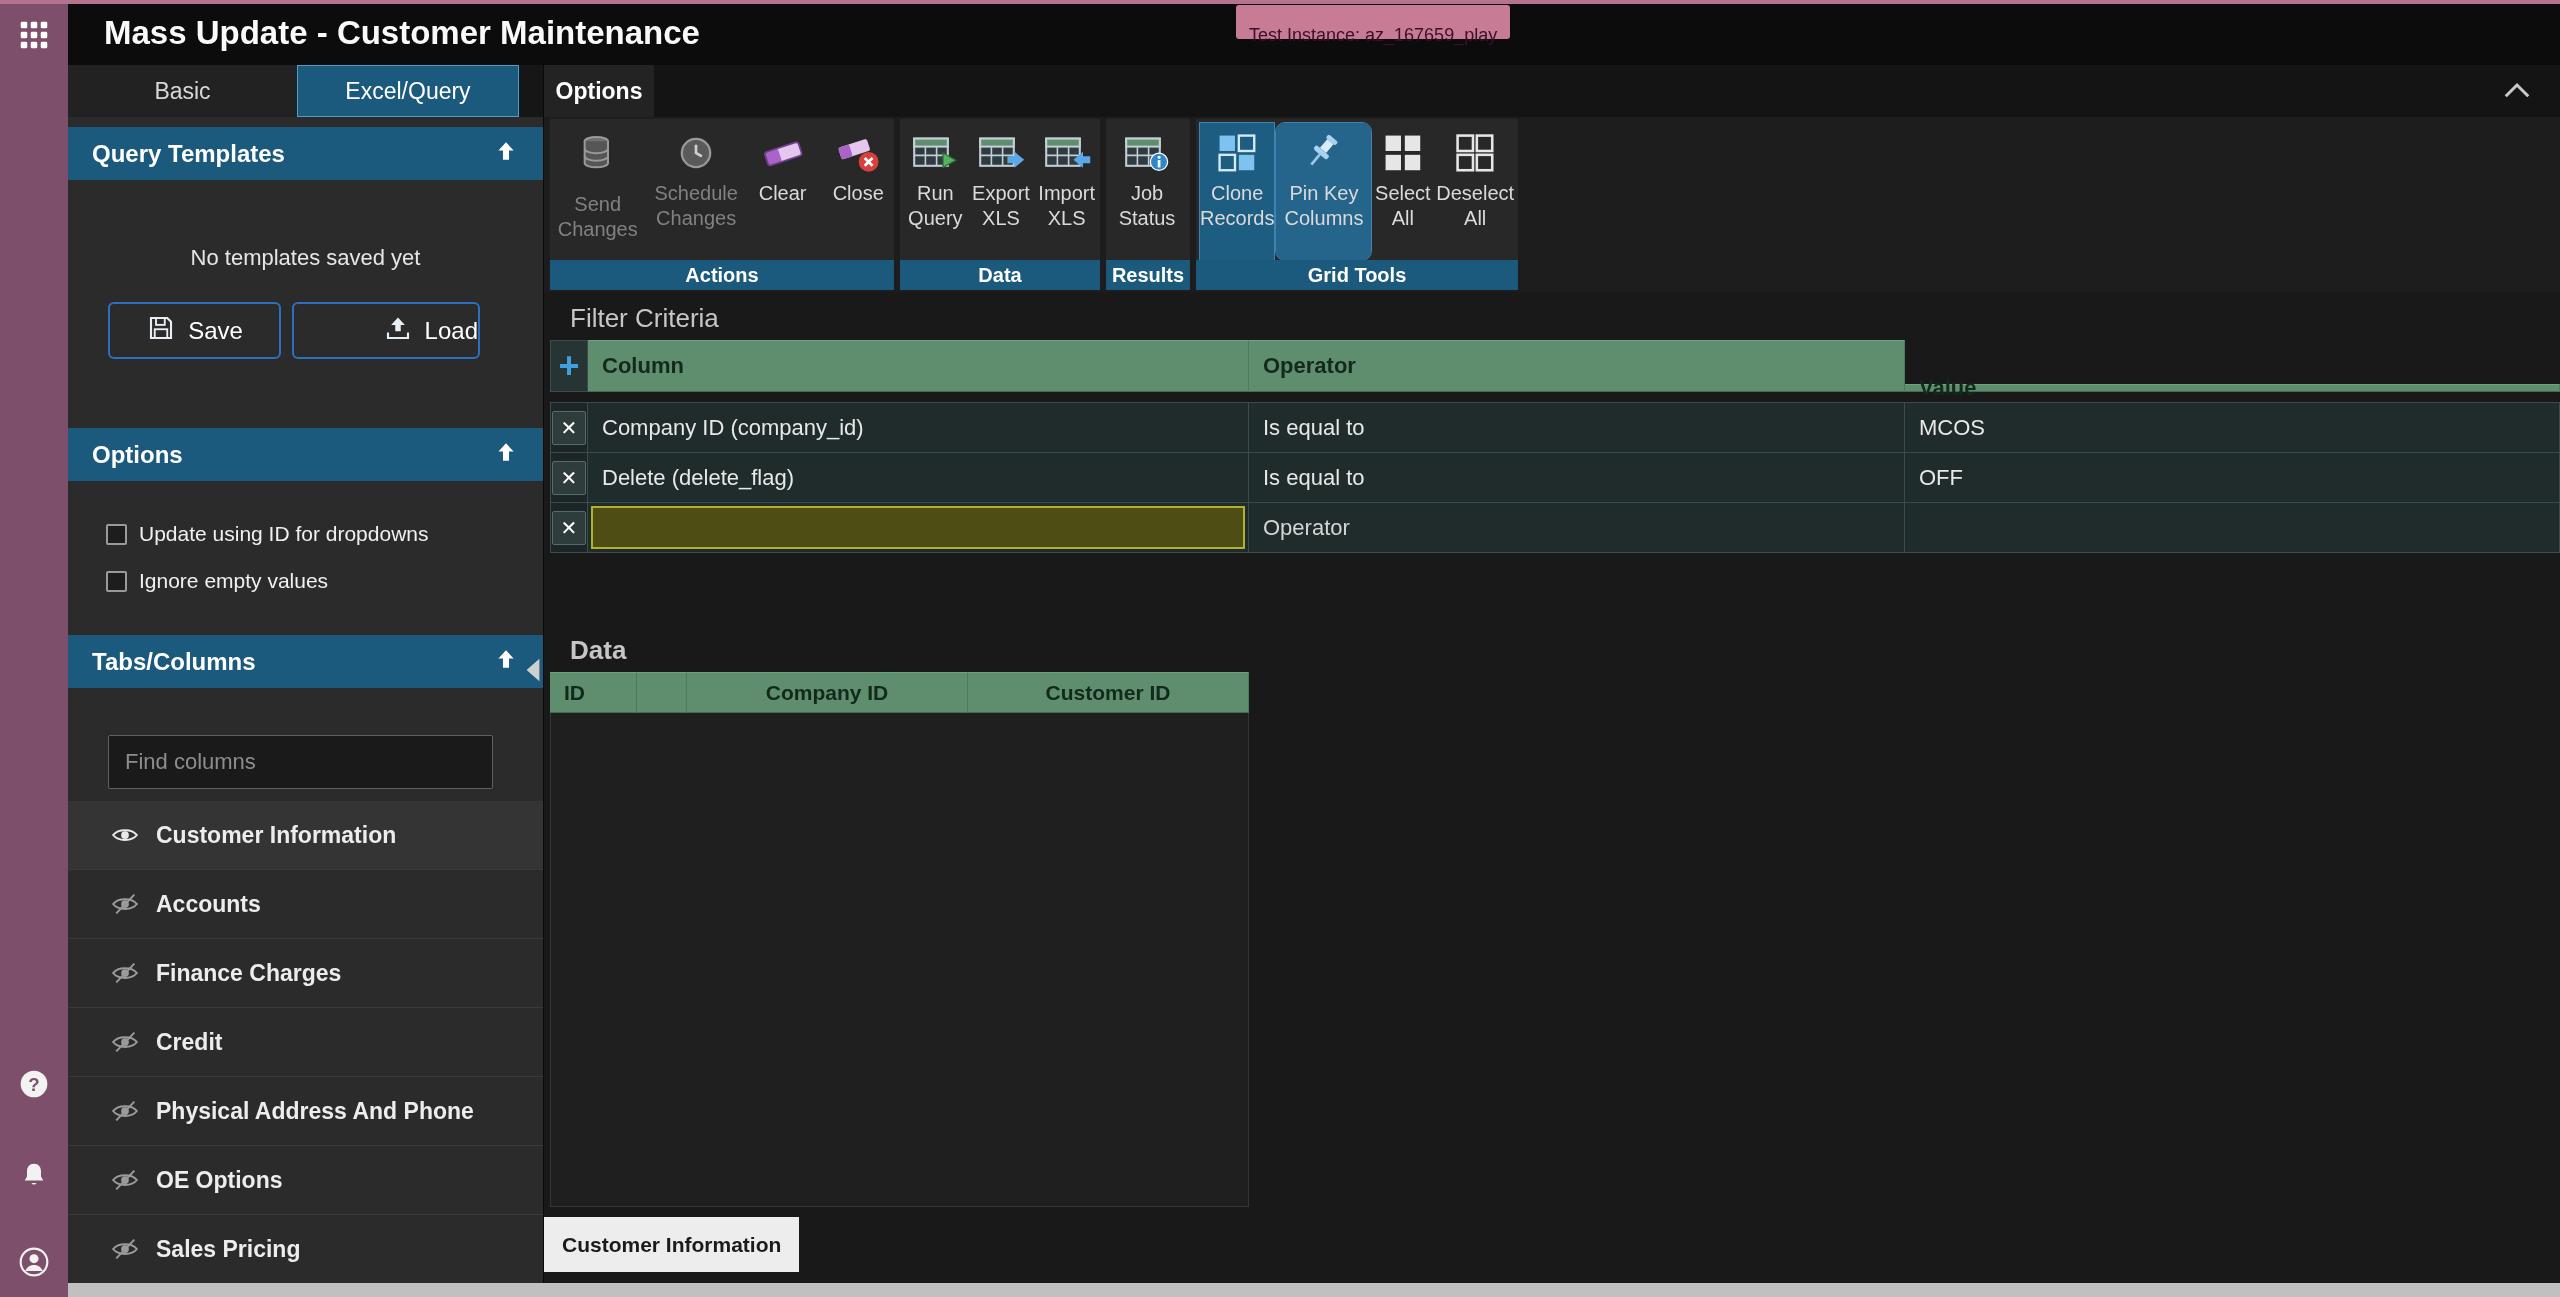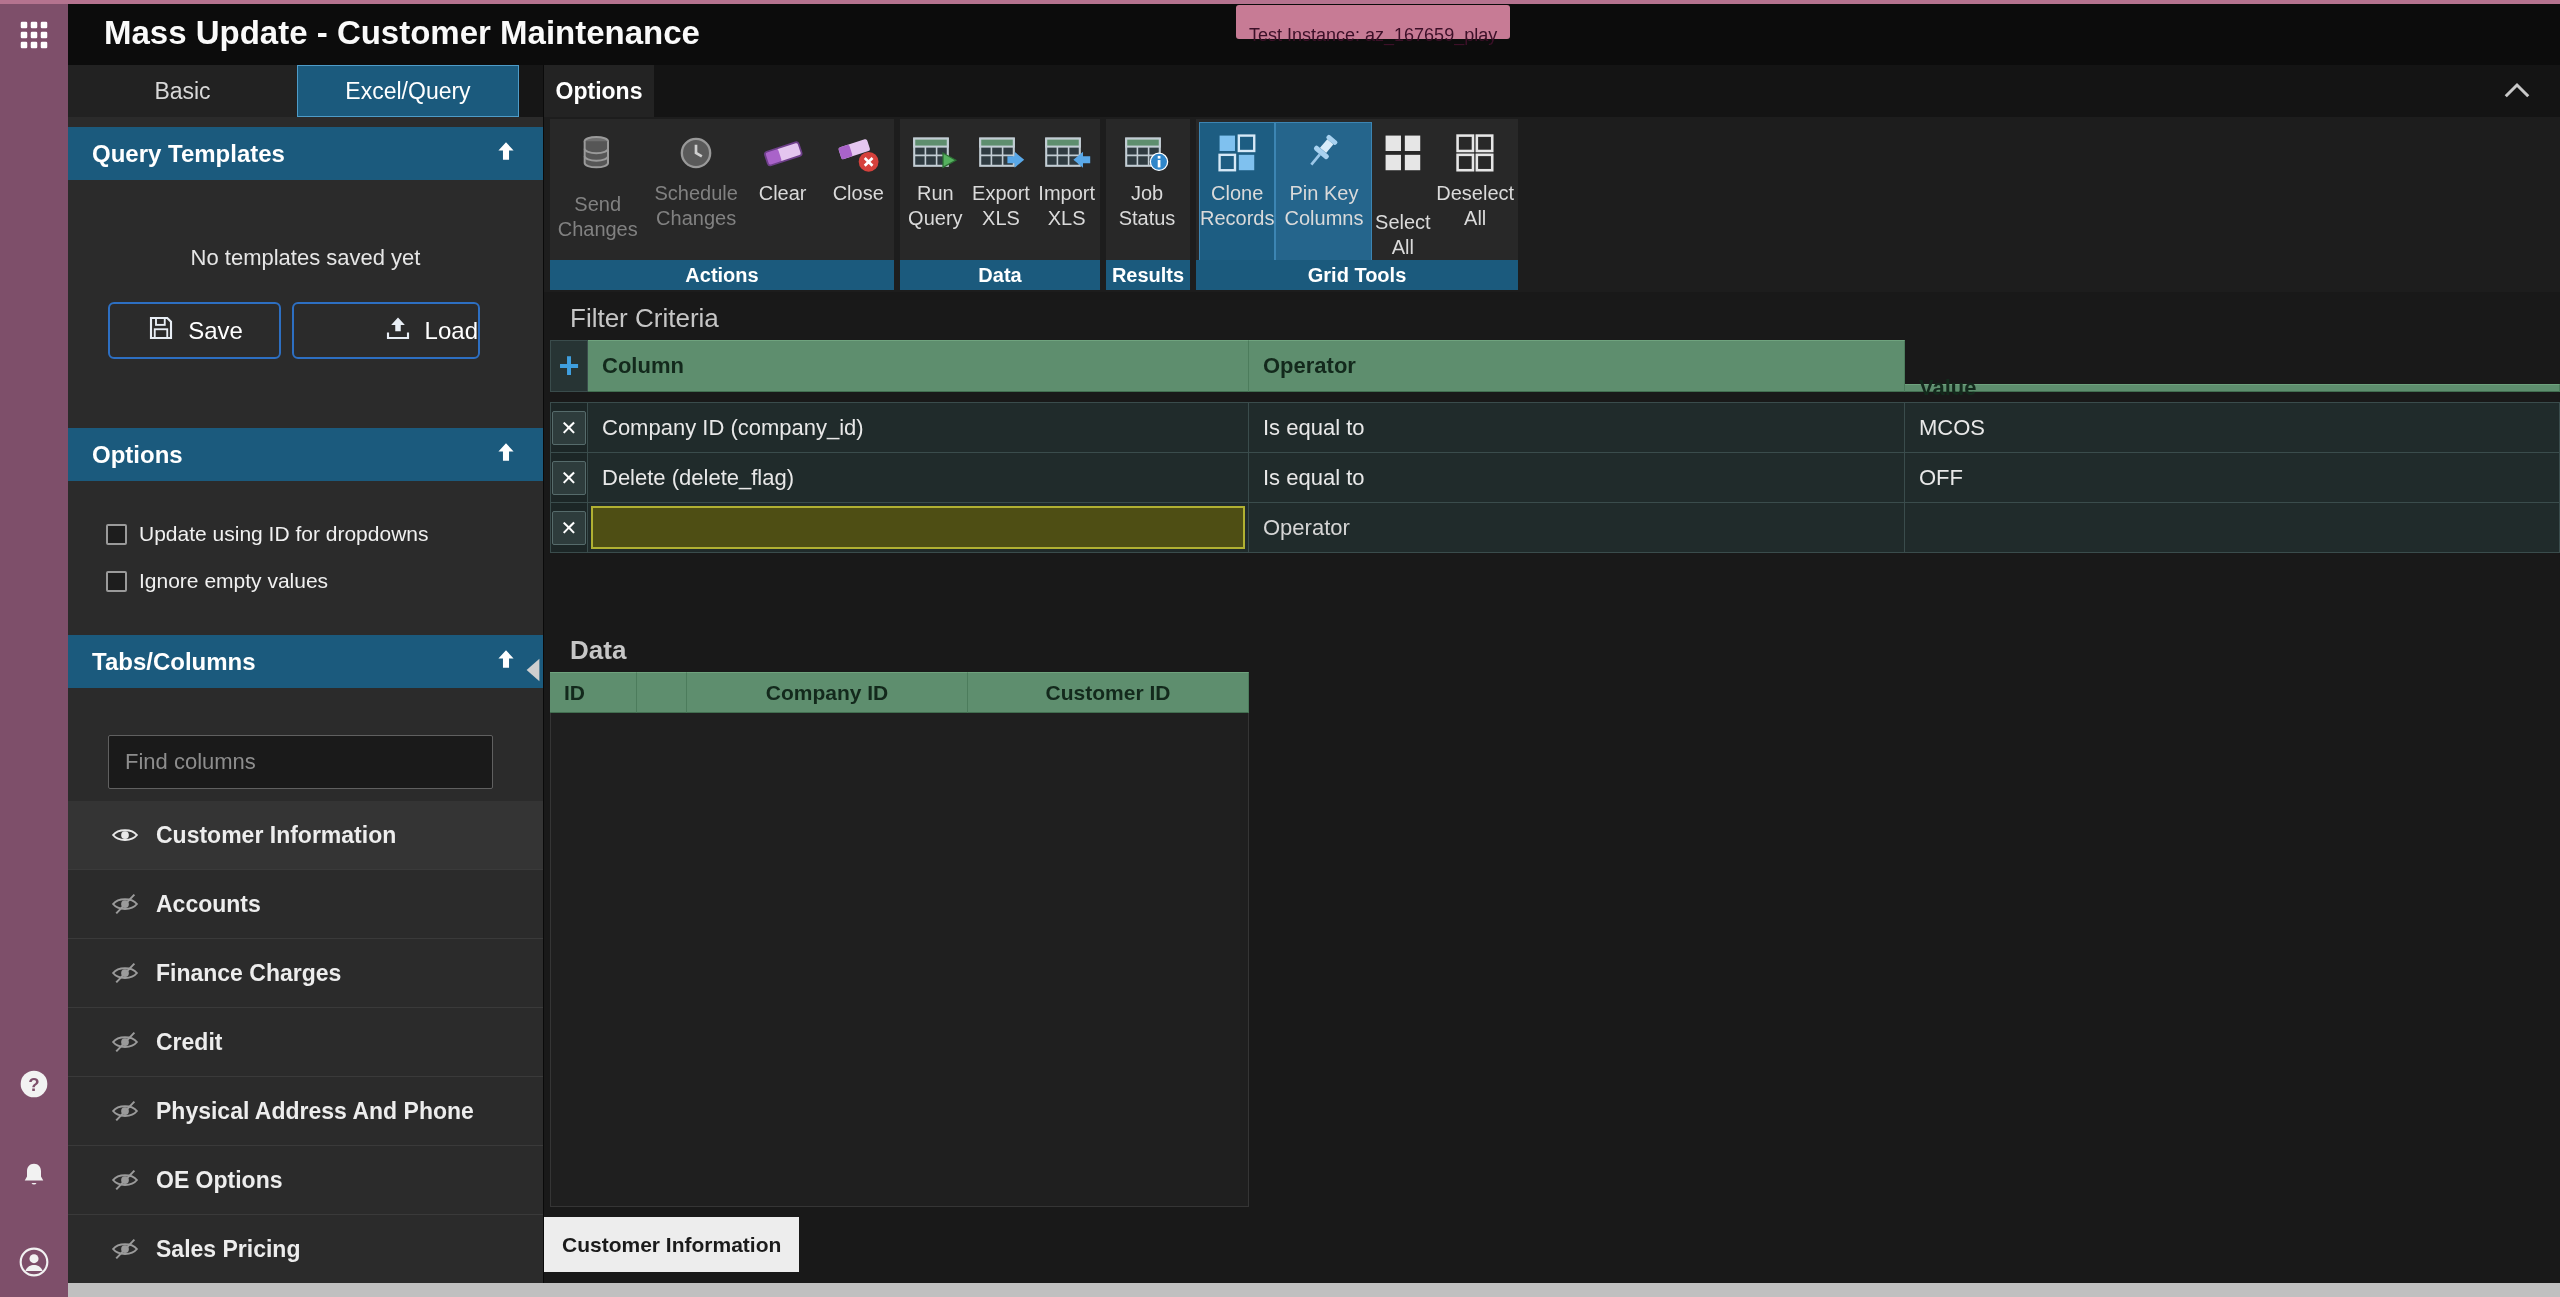--- a/index.html
+++ b/index.html
@@ -58,21 +58,21 @@
   .rbtn { display: flex; flex-direction: column; align-items: center; padding-top: 6px; gap: 4px; cursor: pointer; }
   .ricon { height: 48px; display: flex; align-items: center; }
   .rlabel { font-size: 20px; line-height: 1.25; color: #dadada; text-align: center; }
   .rbtn.disabled { cursor: default; }
   .rbtn.disabled .rlabel { color: #818181; }
   .rbtn.active { background: #1d5d82; outline: 1px solid #3c85b3; }
   .rbtn.active.pin { background: #25658c; }
   .w-send { width: 88px; gap: 15px; } .w-sched { width: 102px; margin-left: 4px; } .w-clear { width: 64px; margin-left: 4px; } .w-close { width: 68px; margin-left: 10px; }
   .w-run { width: 64px; } .w-exp { width: 66px; margin-left: 2px; } .w-imp { width: 64px; margin-left: 2px; }
   .w-job { width: 74px; }
-  .w-clone { width: 76px; } .w-pin { width: 100px; margin-left: 2px; } .w-sel { width: 62px; margin-left: 2px; justify-content: space-between; } .w-desel { width: 86px; margin-left: 2px; }
+  .w-clone { width: 76px; } .w-pin { width: 100px; margin-left: 2px; border-radius: 9px; } .w-sel { width: 62px; margin-left: 2px; } .w-desel { width: 86px; margin-left: 2px; }
   .glabel { height: 30px; background: #1b5a7d; color: #fff; font-size: 20px; font-weight: 700; text-align: center; line-height: 30px; }
 
   
   .fc-title { position: absolute; left: 26px; top: 238px; font-size: 26px; color: #c6c6c6; font-weight: 400; }
   .fc-table { position: absolute; left: 6px; right: 0; top: 275px; }
   .fc-head { display: flex; height: 52px; }
   .hx { width: 38px; background: #273434; border: 1px solid #3a4c4c; display: flex; align-items: center; justify-content: center; }
   .add-btn { color: #3f9fdf; font-size: 36px; font-weight: 700; line-height: 1; cursor: pointer; background: none; border: none; font-family: inherit; }
   .fc-h { background: #5e8e6e; color: #13291c; font-size: 22px; font-weight: 700; display: flex; align-items: center; padding-left: 14px; border-top: 1px solid #6fa37e; border-bottom: 1px solid #426e50; border-right: 1px solid #4c7c5c; }
   .h-col { width: 661px; } .h-op { width: 656px; } .h-val { flex: 1; margin-top: 44px; }

